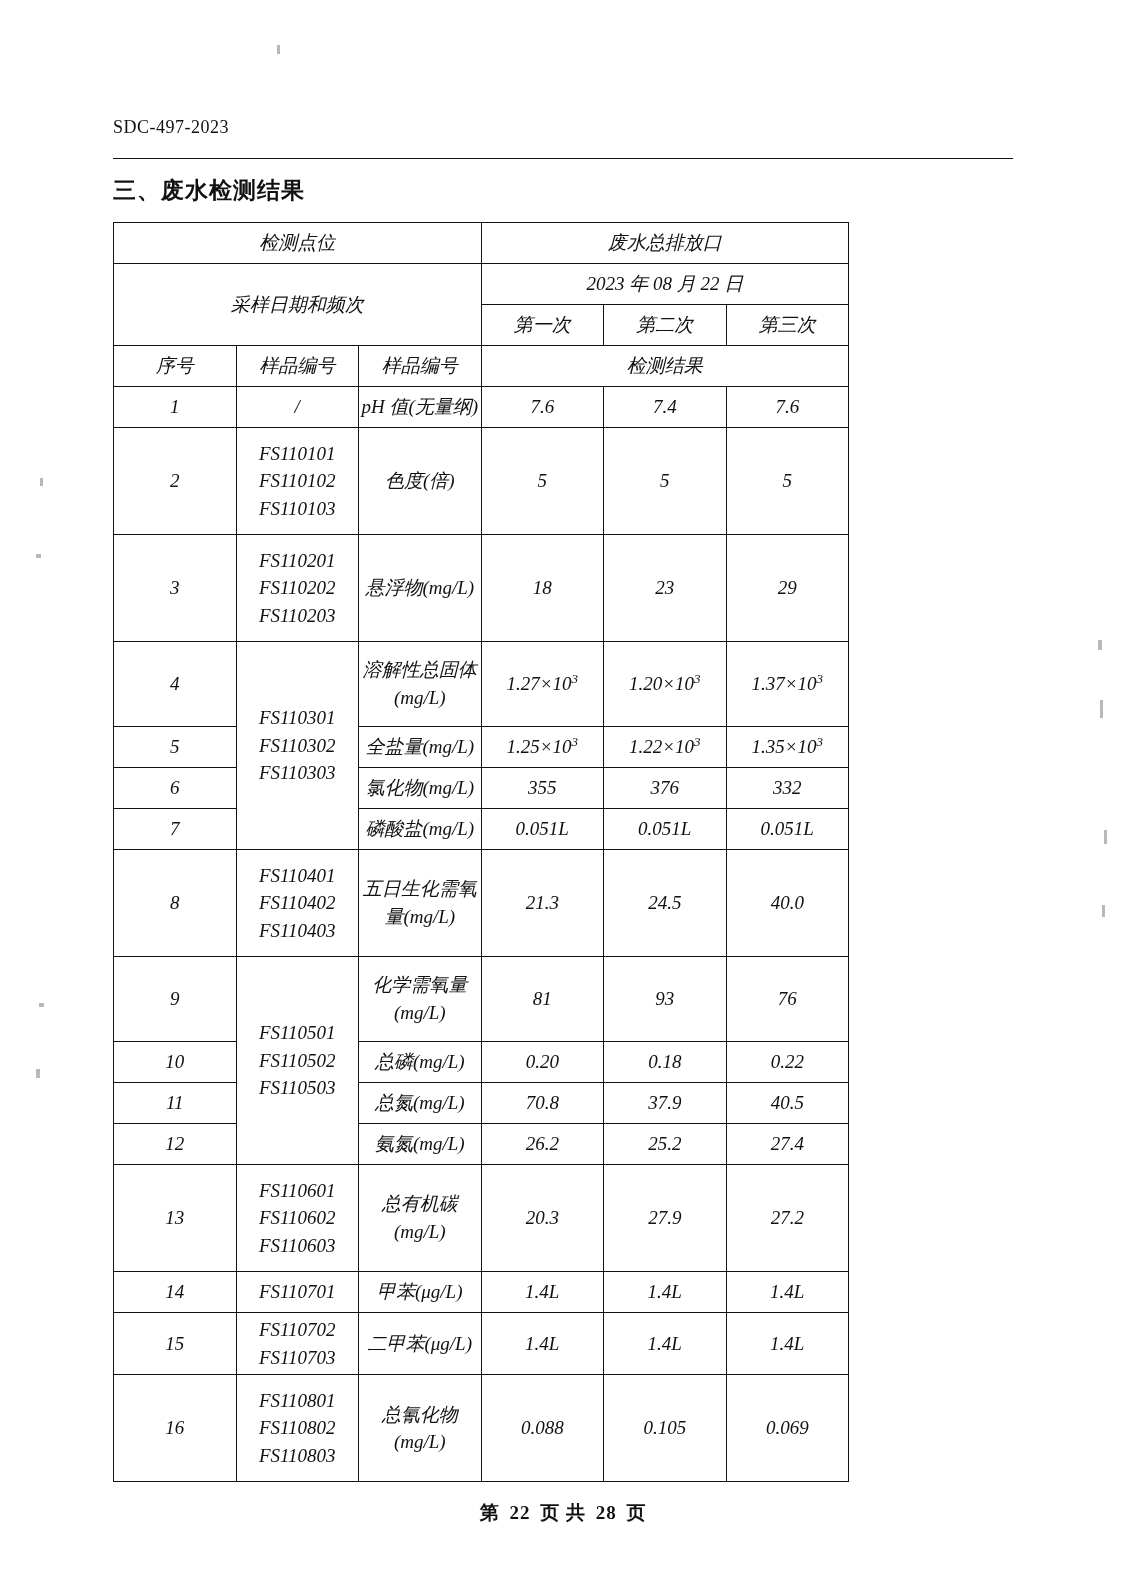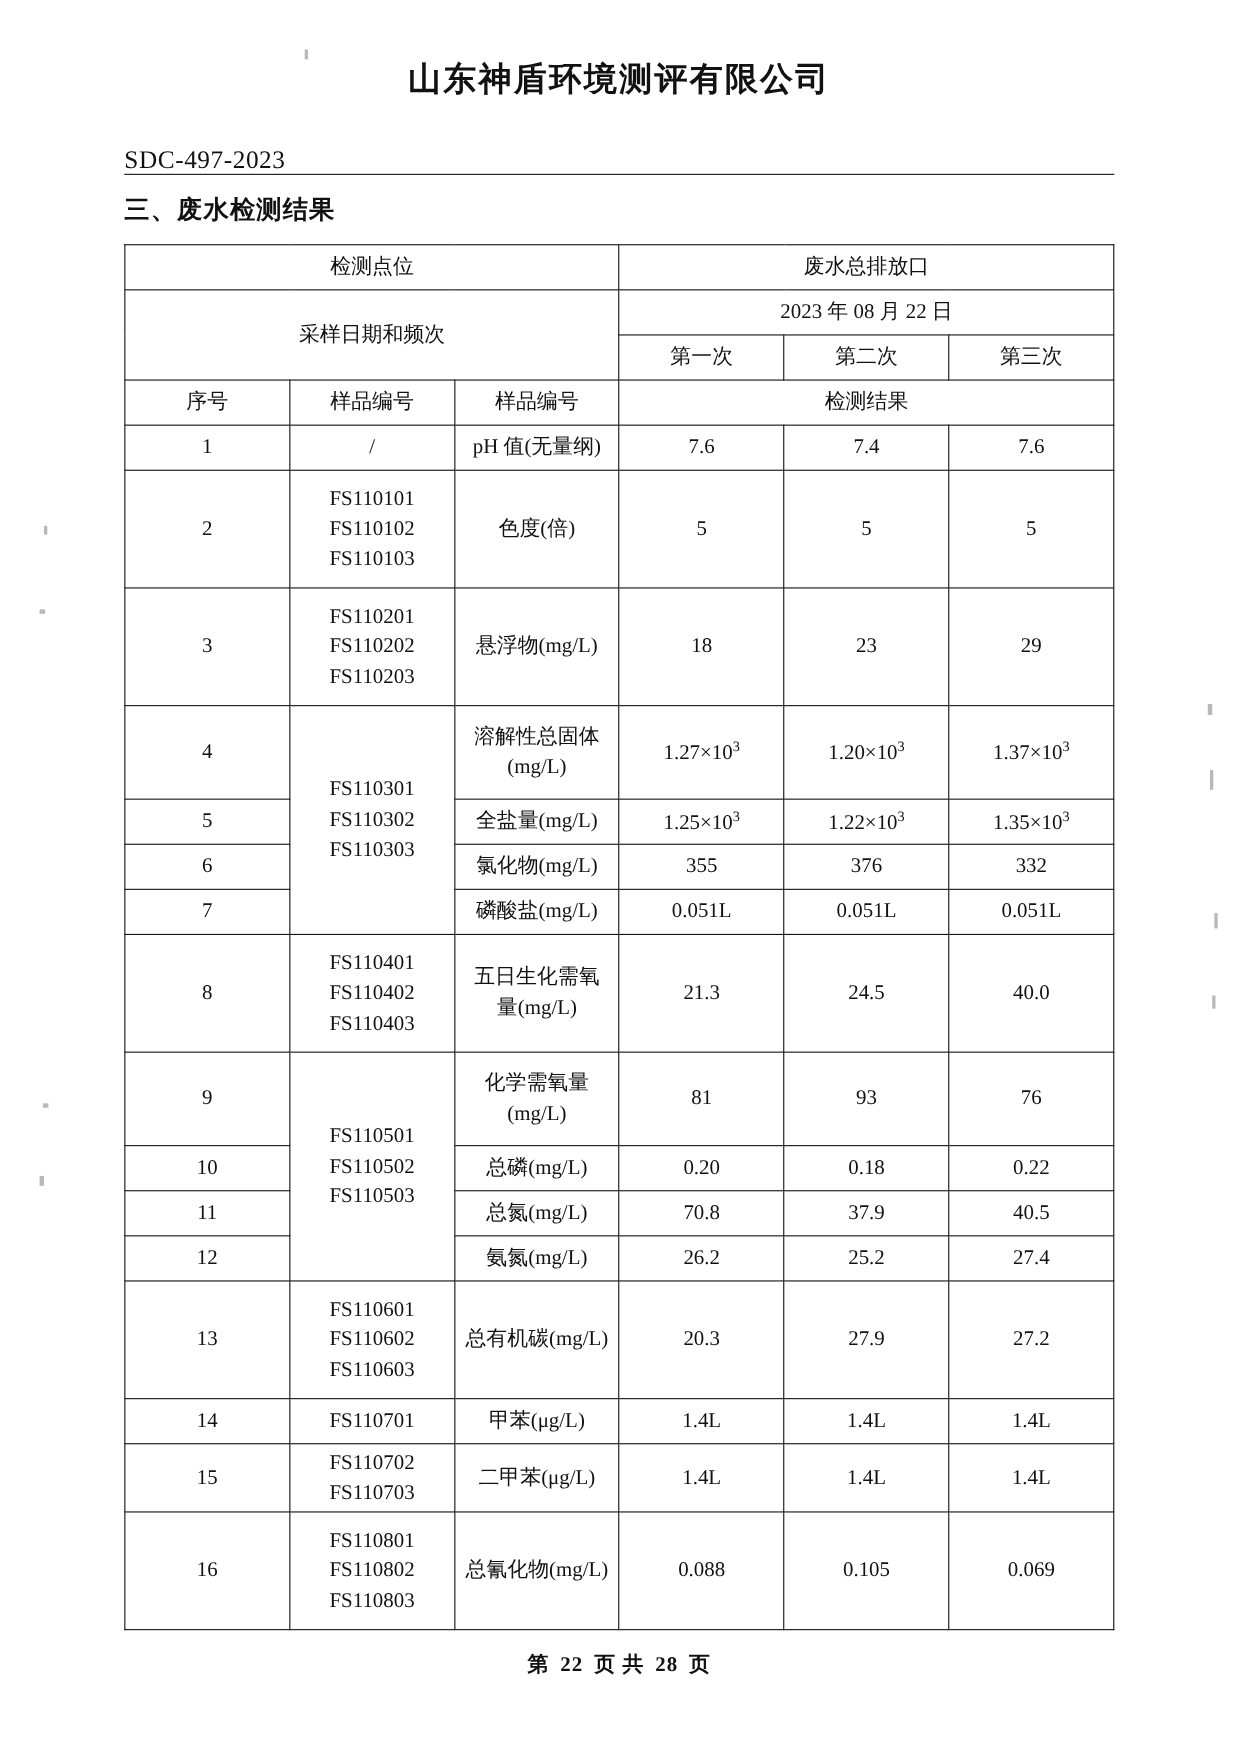--- a/index.html
+++ b/index.html
@@ -32,22 +32,22 @@
   .report-title {
     text-align: center;
     font-family: "Liberation Sans", sans-serif;
     font-size: 21px;
     letter-spacing: 8px;
     margin-top: 10px;
   }
   .doc-code {
     position: absolute;
     left: 113px;
-    top: 133px;
-    font-size: 23px;
+    top: 117px;
+    font-size: 18px;
     font-family: "Liberation Serif", serif;
     letter-spacing: 0.5px;
   }
   .header-rule {
     position: absolute;
     left: 113px;
     top: 158px;
     width: 900px;
     border-top: 1.5px solid #111;
   }
@@ -58,23 +58,24 @@
     font-family: "Liberation Sans", sans-serif;
     font-weight: bold;
     font-size: 23px;
     letter-spacing: 1px;
     text-align: center;
   }
   table.result {
     position: absolute;
     left: 113px;
     top: 222px;
-    width: 900px;
+    width: 736px;
     border-collapse: collapse;
     table-layout: fixed;
+    font-style: italic;
   }
   table.result td {
     border: 1px solid #111;
     text-align: center;
     vertical-align: middle;
     font-size: 19px;
     font-family: "Liberation Serif", serif;
     padding: 3px 2px;
     line-height: 1.45;
   }
@@ -107,21 +108,20 @@
   .speck {
     position: absolute;
     background: #b9b9b9;
   }
 </style>
 </head>
 <body>
 
 <div class="page">
 
-  <div class="company-title">山东神盾环境测评有限公司</div>
   <div class="doc-code">SDC-497-2023</div>
   <div class="header-rule"></div>
   <div class="section-heading">三、废水检测结果</div>
 
   <table class="result">
     <tbody>
       <tr>
         <td class="row-sm" colspan="3">检测点位</td>
         <td class="row-sm" colspan="3">废水总排放口</td>
       </tr>

